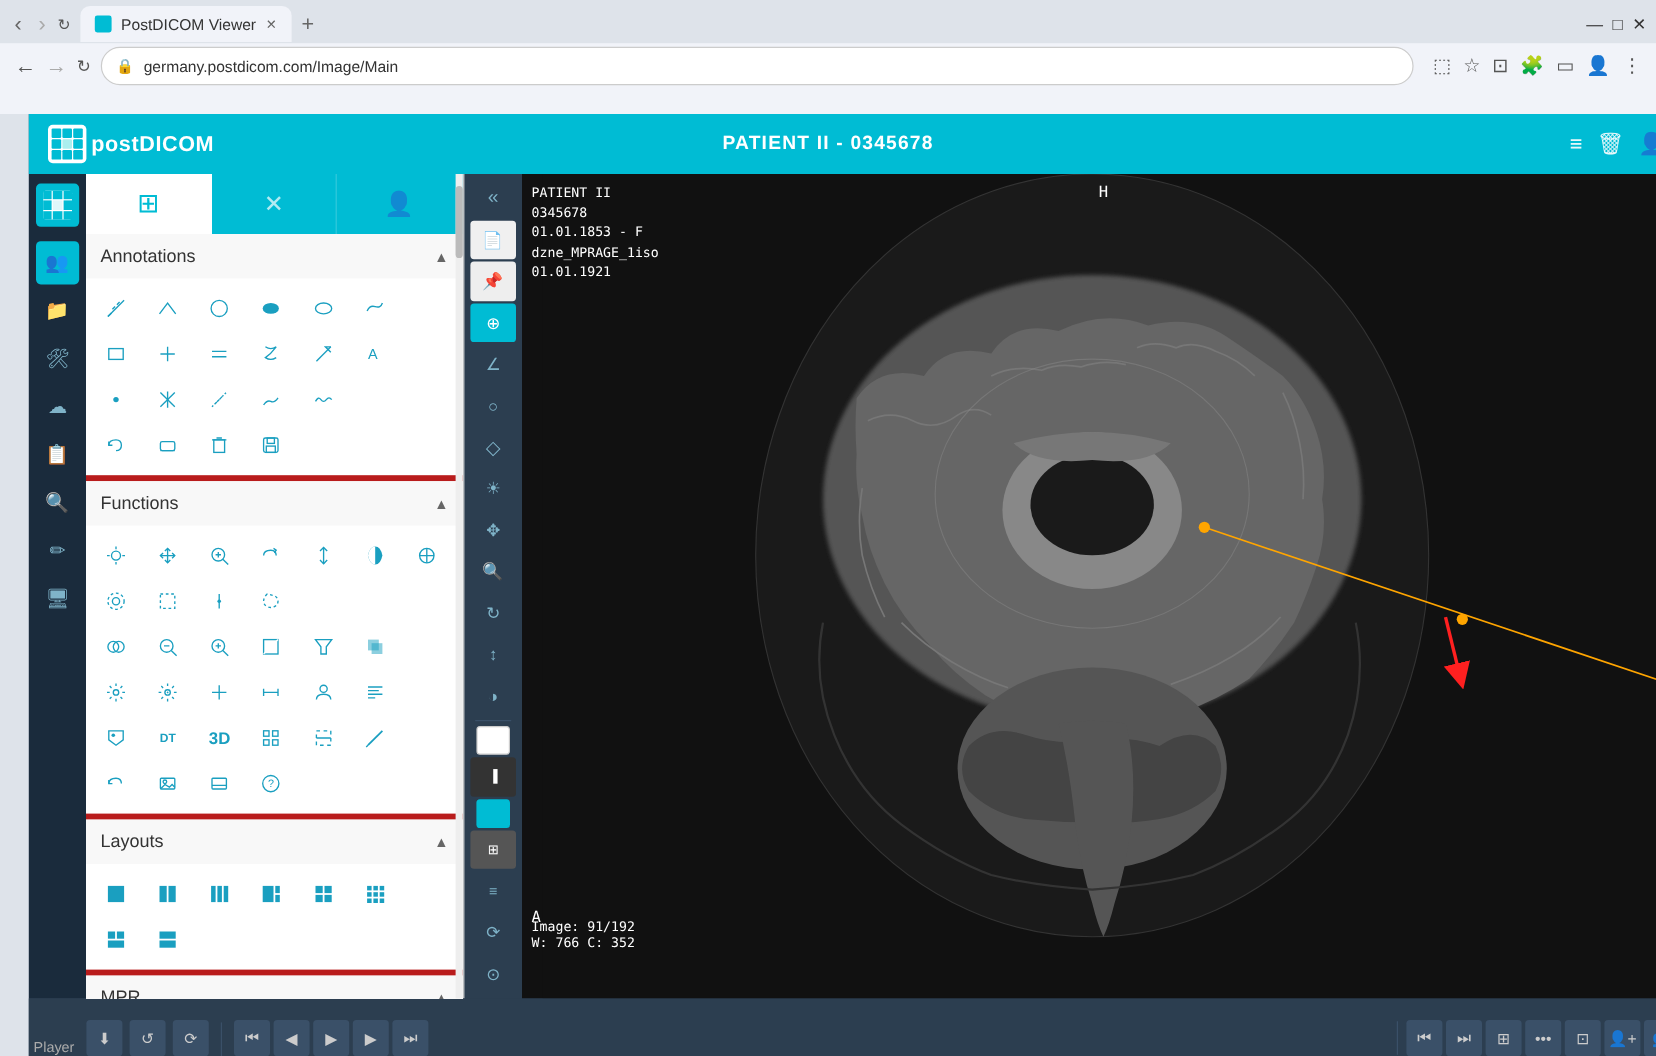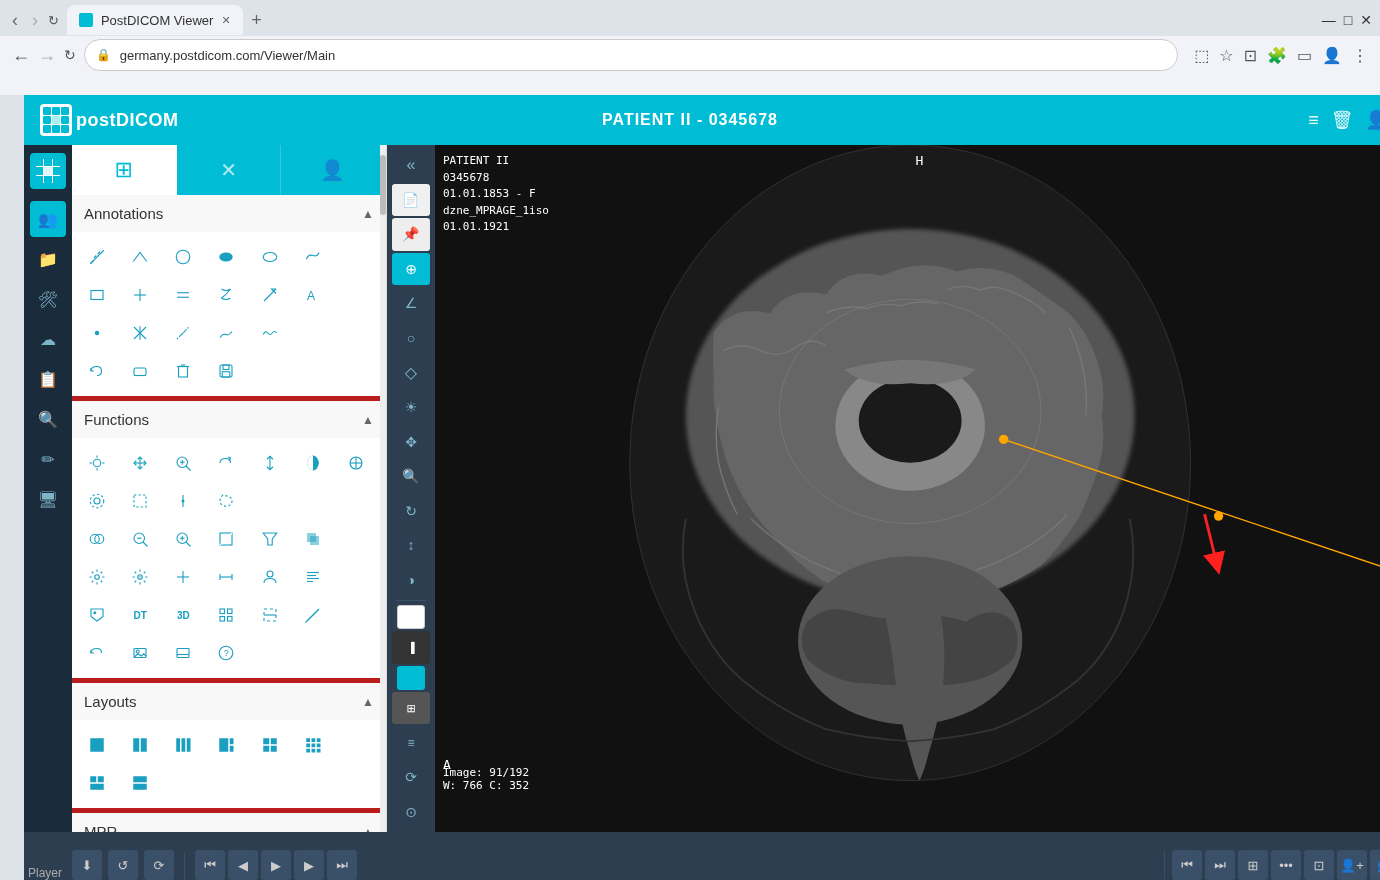--- a/index.html
+++ b/index.html
@@ -96,21 +96,21 @@
       <div style="cursor:pointer;font-size:14px;color:#333;">✕</div>
     </div>
   </div>
 
   <div class="browser-toolbar">
     <div style="font-size:18px;color:#555;cursor:pointer;">←</div>
     <div style="font-size:18px;color:#aaa;">→</div>
     <div style="font-size:14px;color:#555;cursor:pointer;">↻</div>
     <div class="address-bar">
       <span style="font-size:12px;color:#555;">🔒</span>
-      <span style="font-size:13px;color:#333;">germany.postdicom.com/Viewer/Main</span>
+      <span style="font-size:13px;color:#333;">germany.postdicom.com/Image/Main</span>
     </div>
     <div style="display:flex;gap:10px;margin-left:8px;align-items:center;">
       <span style="font-size:16px;color:#555;cursor:pointer;">⬚</span>
       <span style="font-size:16px;color:#555;cursor:pointer;">☆</span>
       <span style="font-size:16px;color:#555;cursor:pointer;">⊡</span>
       <span style="font-size:16px;color:#555;cursor:pointer;">🧩</span>
       <span style="font-size:16px;color:#555;cursor:pointer;">▭</span>
       <span style="font-size:16px;color:#555;cursor:pointer;">👤</span>
       <span style="font-size:16px;color:#555;cursor:pointer;">⋮</span>
     </div>
@@ -485,21 +485,21 @@
               </div>
             <div class="tool-icon"></div>
 
             <div class="tool-icon">
                 <svg viewBox="0 0 24 24">
                   <path d="M4,4 L4,14 L12,20 L20,14 L20,4Z"></path>
                   <circle cx="9" cy="9" r="2" fill="#1a9fc0" stroke="none"></circle>
                 </svg>
               </div>
             <div class="tool-icon" style="font-size:10px;font-weight:bold;color:#1a9fc0;">DT</div>
-            <div class="tool-icon" style="font-size:10px;font-weight:bold;color:#1a9fc0;">3D</div>
+            <div class="tool-icon" style="font-size:14px;font-weight:bold;color:#1a9fc0;">3D</div>
             <div class="tool-icon">
                 <svg viewBox="0 0 24 24">
                   <rect x="4" y="4" width="6" height="6"></rect>
                   <rect x="14" y="4" width="6" height="6"></rect>
                   <rect x="4" y="14" width="6" height="6"></rect>
                   <rect x="14" y="14" width="6" height="6"></rect>
                 </svg>
               </div>
             <div class="tool-icon">
                 <svg viewBox="0 0 24 24">

